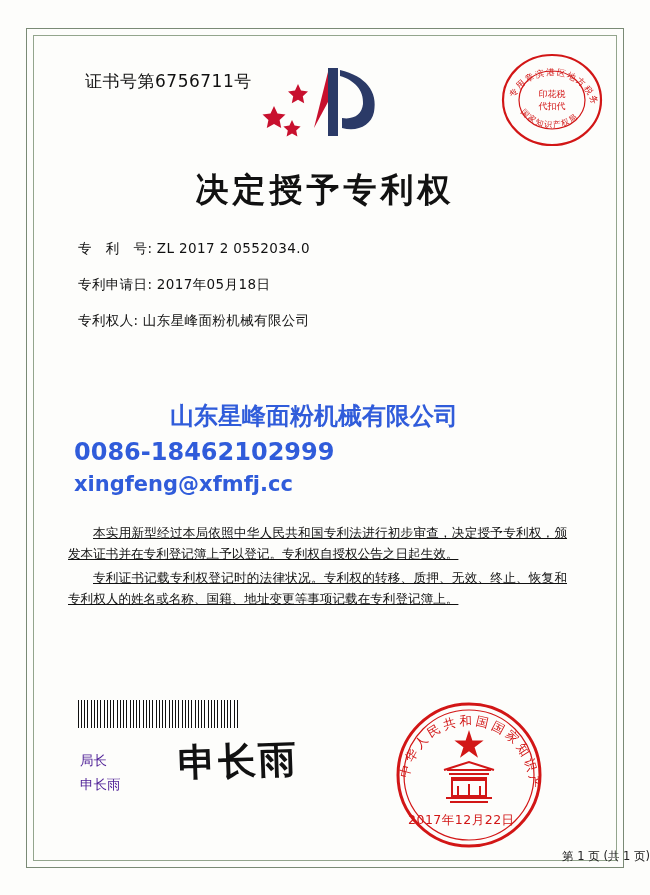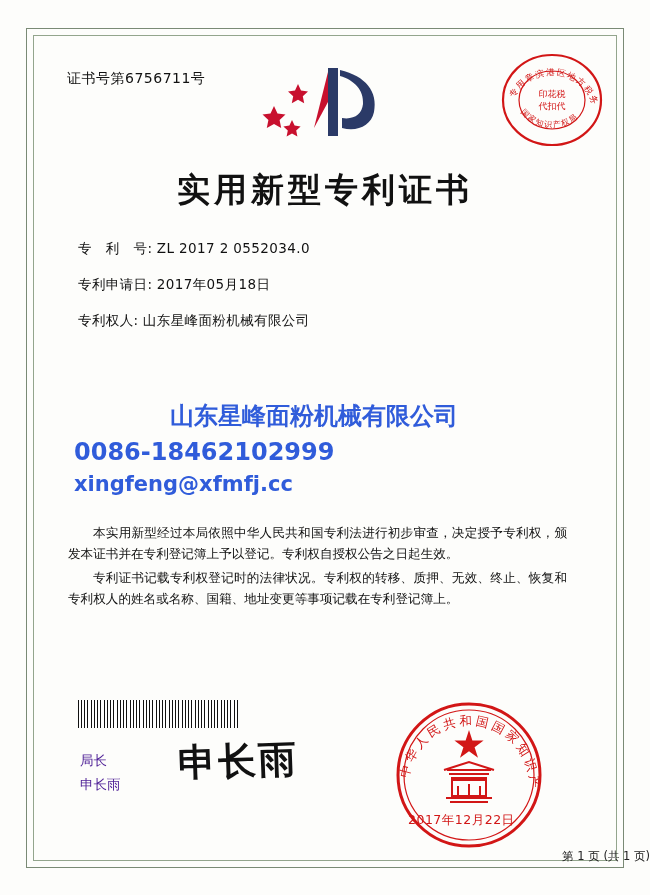--- a/index.html
+++ b/index.html
@@ -30,22 +30,22 @@
   .frame-inner {
     position: absolute;
     left: 33px; top: 35px;
     width: 584px; height: 826px;
     border: 1px solid #93a58d;
   }
 
   
   .cert-no {
     position: absolute;
-    left: 67px; top: 70px;
-    font-size: 14px;
+    left: 85px; top: 70px;
+    font-size: 17px;
     letter-spacing: 0.5px;
     color: #111;
   }
 
   
   .logo {
     position: absolute;
     left: 262px; top: 62px;
     width: 130px; height: 78px;
   }
@@ -95,20 +95,21 @@
     left: 68px; top: 522px;
     width: 512px;
     font-size: 12.6px;
     line-height: 21px;
     color: #111;
     text-align: justify;
   }
   .body-text p {
     margin: 0 13px 3px 0;
     text-indent: 25px;
+    text-decoration: underline;
   }
 
   
   .barcode {
     position: absolute;
     left: 78px; top: 700px;
     width: 160px; height: 28px;
     background: repeating-linear-gradient(
       to right,
       #111 0px, #111 1.5px,
@@ -222,21 +223,21 @@
         <textPath href="#arcTopSeal" startOffset="6%">专用章滨港区地方税务局</textPath>
       </text>
       <text font-size="8" fill="#d21616" font-family="DejaVu Sans, sans-serif" letter-spacing="1.2">
         <textPath href="#arcBotSeal" startOffset="12%">国家知识产权局</textPath>
       </text>
       <text x="52" y="49" text-anchor="middle" font-size="9" fill="#d21616" font-family="DejaVu Sans, sans-serif">印花税</text>
       <text x="52" y="61" text-anchor="middle" font-size="9" fill="#d21616" font-family="DejaVu Sans, sans-serif">代扣代</text>
     </svg>
   </div>
 
-  <div class="main-title">实用新型专利证书</div>
+  <div class="main-title">决定授予专利权</div>
 
   <div class="fields">
     <div class="field-row">
       <span class="field-label">专　利　号:</span>
       <span class="field-value">ZL 2017 2 0552034.0</span>
     </div>
     <div class="field-row">
       <span class="field-label">专利申请日:</span>
       <span class="field-value">2017年05月18日</span>
     </div>

